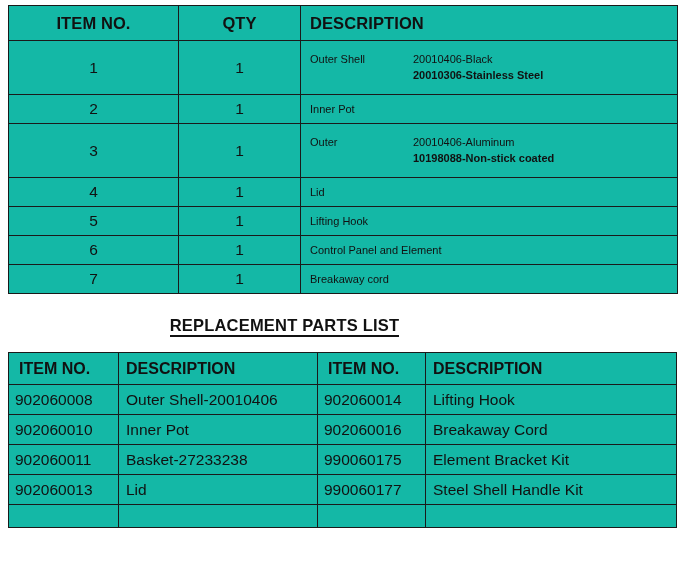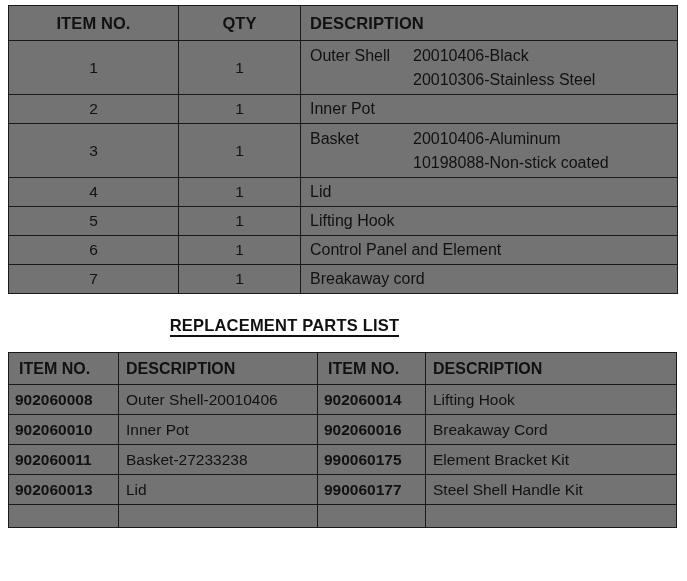--- a/index.html
+++ b/index.html
@@ -27,21 +27,21 @@
   table.grid {
     border-collapse: collapse;
     table-layout: fixed;
     width: 100%;
     background: #ffffff;
   }
   table.grid td, table.grid th {
     border: 1.6px solid #1a1a1a;
     padding: 0;
     vertical-align: middle;
-    background: #737373;
+    background: #14b8a6;
   }
 
   
   .parts-table col.c-item { width: 170px; }
   .parts-table col.c-qty  { width: 122px; }
   .parts-table col.c-desc { width: auto; }
 
   .hd {
     font-weight: bold;
     font-size: 16.5px;
@@ -51,39 +51,40 @@
   .hd-center { text-align: center; }
   .hd-left   { text-align: left; padding-left: 9px !important; }
 
   .cell-center {
     text-align: center;
     font-size: 15.5px;
   }
   .cell-desc {
     text-align: left;
     padding-left: 9px !important;
-    font-size: 16px;
+    font-size: 11px;
   }
   .row-1 td { height: 53px; }
   .row-s td { height: 28px; }
 
   .desc-split {
     display: block;
     line-height: 1.45;
     white-space: nowrap;
   }
   .desc-name {
     display: inline-block;
     width: 103px;
   }
   .desc-pn-indent {
     display: block;
     padding-left: 103px;
     line-height: 1.45;
     white-space: nowrap;
+    font-weight: bold;
   }
 
   
   .section-title {
     position: absolute;
     left: 0;
     top: 316px;
     width: 569px;
     text-align: center;
     font-size: 16.5px;
@@ -112,21 +113,21 @@
     font-size: 15.5px;
     text-align: left;
     padding-left: 7px !important;
   }
   .repl-table th {
     font-weight: bold;
     font-size: 16px;
     height: 31px;
   }
   .repl-table .th-item { padding-left: 10px !important; }
-  .repl-table .td-item { padding-left: 6px !important; font-weight: bold; }
+  .repl-table .td-item { padding-left: 6px !important; }
 
   
   .repl-table tr.clipped td { height: 22px; }
 </style>
 </head>
 <body>
 
 <div class="parts-table-wrap">
   <table class="grid parts-table">
     <colgroup>
@@ -152,21 +153,21 @@
       </tr>
       <tr class="row-s">
         <td class="cell-center">2</td>
         <td class="cell-center">1</td>
         <td class="cell-desc">Inner Pot</td>
       </tr>
       <tr class="row-1">
         <td class="cell-center">3</td>
         <td class="cell-center">1</td>
         <td class="cell-desc">
-          <span class="desc-split"><span class="desc-name">Basket</span><span>20010406-Aluminum</span></span>
+          <span class="desc-split"><span class="desc-name">Outer</span><span>20010406-Aluminum</span></span>
           <span class="desc-pn-indent">10198088-Non-stick coated</span>
         </td>
       </tr>
       <tr class="row-s">
         <td class="cell-center">4</td>
         <td class="cell-center">1</td>
         <td class="cell-desc">Lid</td>
       </tr>
       <tr class="row-s">
         <td class="cell-center">5</td>

